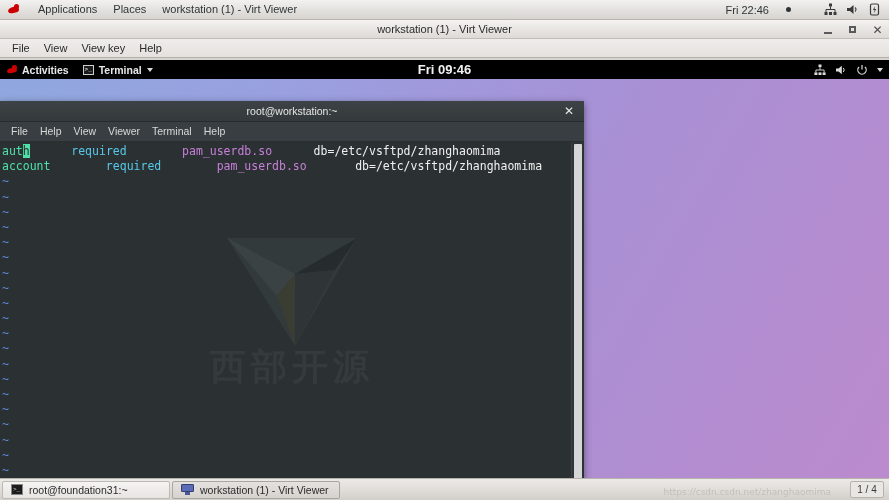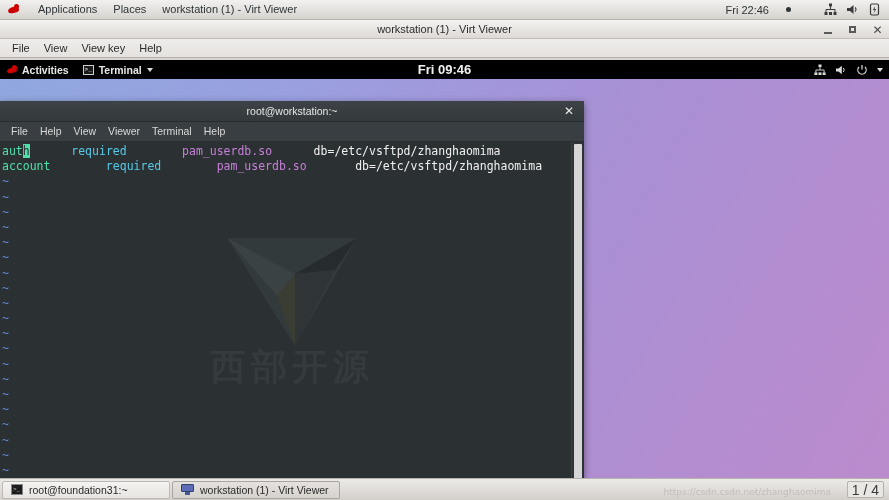--- a/index.html
+++ b/index.html
@@ -261,21 +261,21 @@
   .tb-icon-mon::after {
     content:""; position:absolute; left:4px; top:8px; width:5px; height:3px;
     background:#4a5796;
   }
   .taskbar .spacer { flex: 1; }
   .ws-indicator {
     height: 17px; min-width: 34px;
     border: 1px solid #b6b2ae; border-radius: 2px;
     background: #e9e7e4;
     display: flex; align-items: center; justify-content: center;
-    font-size: 14px; color: #3a3a3a; margin-right: 3px;
+    font-size: 10px; color: #3a3a3a; margin-right: 3px;
     box-sizing: border-box; padding: 0 4px;
   }
   .faint-wm {
     position: absolute; right: 58px; bottom: 3px;
     font-size: 9px; color: #c2bfbb; white-space: nowrap;
     font-family: "DejaVu Sans", sans-serif;
   }
 </style>
 </head>
 <body>

